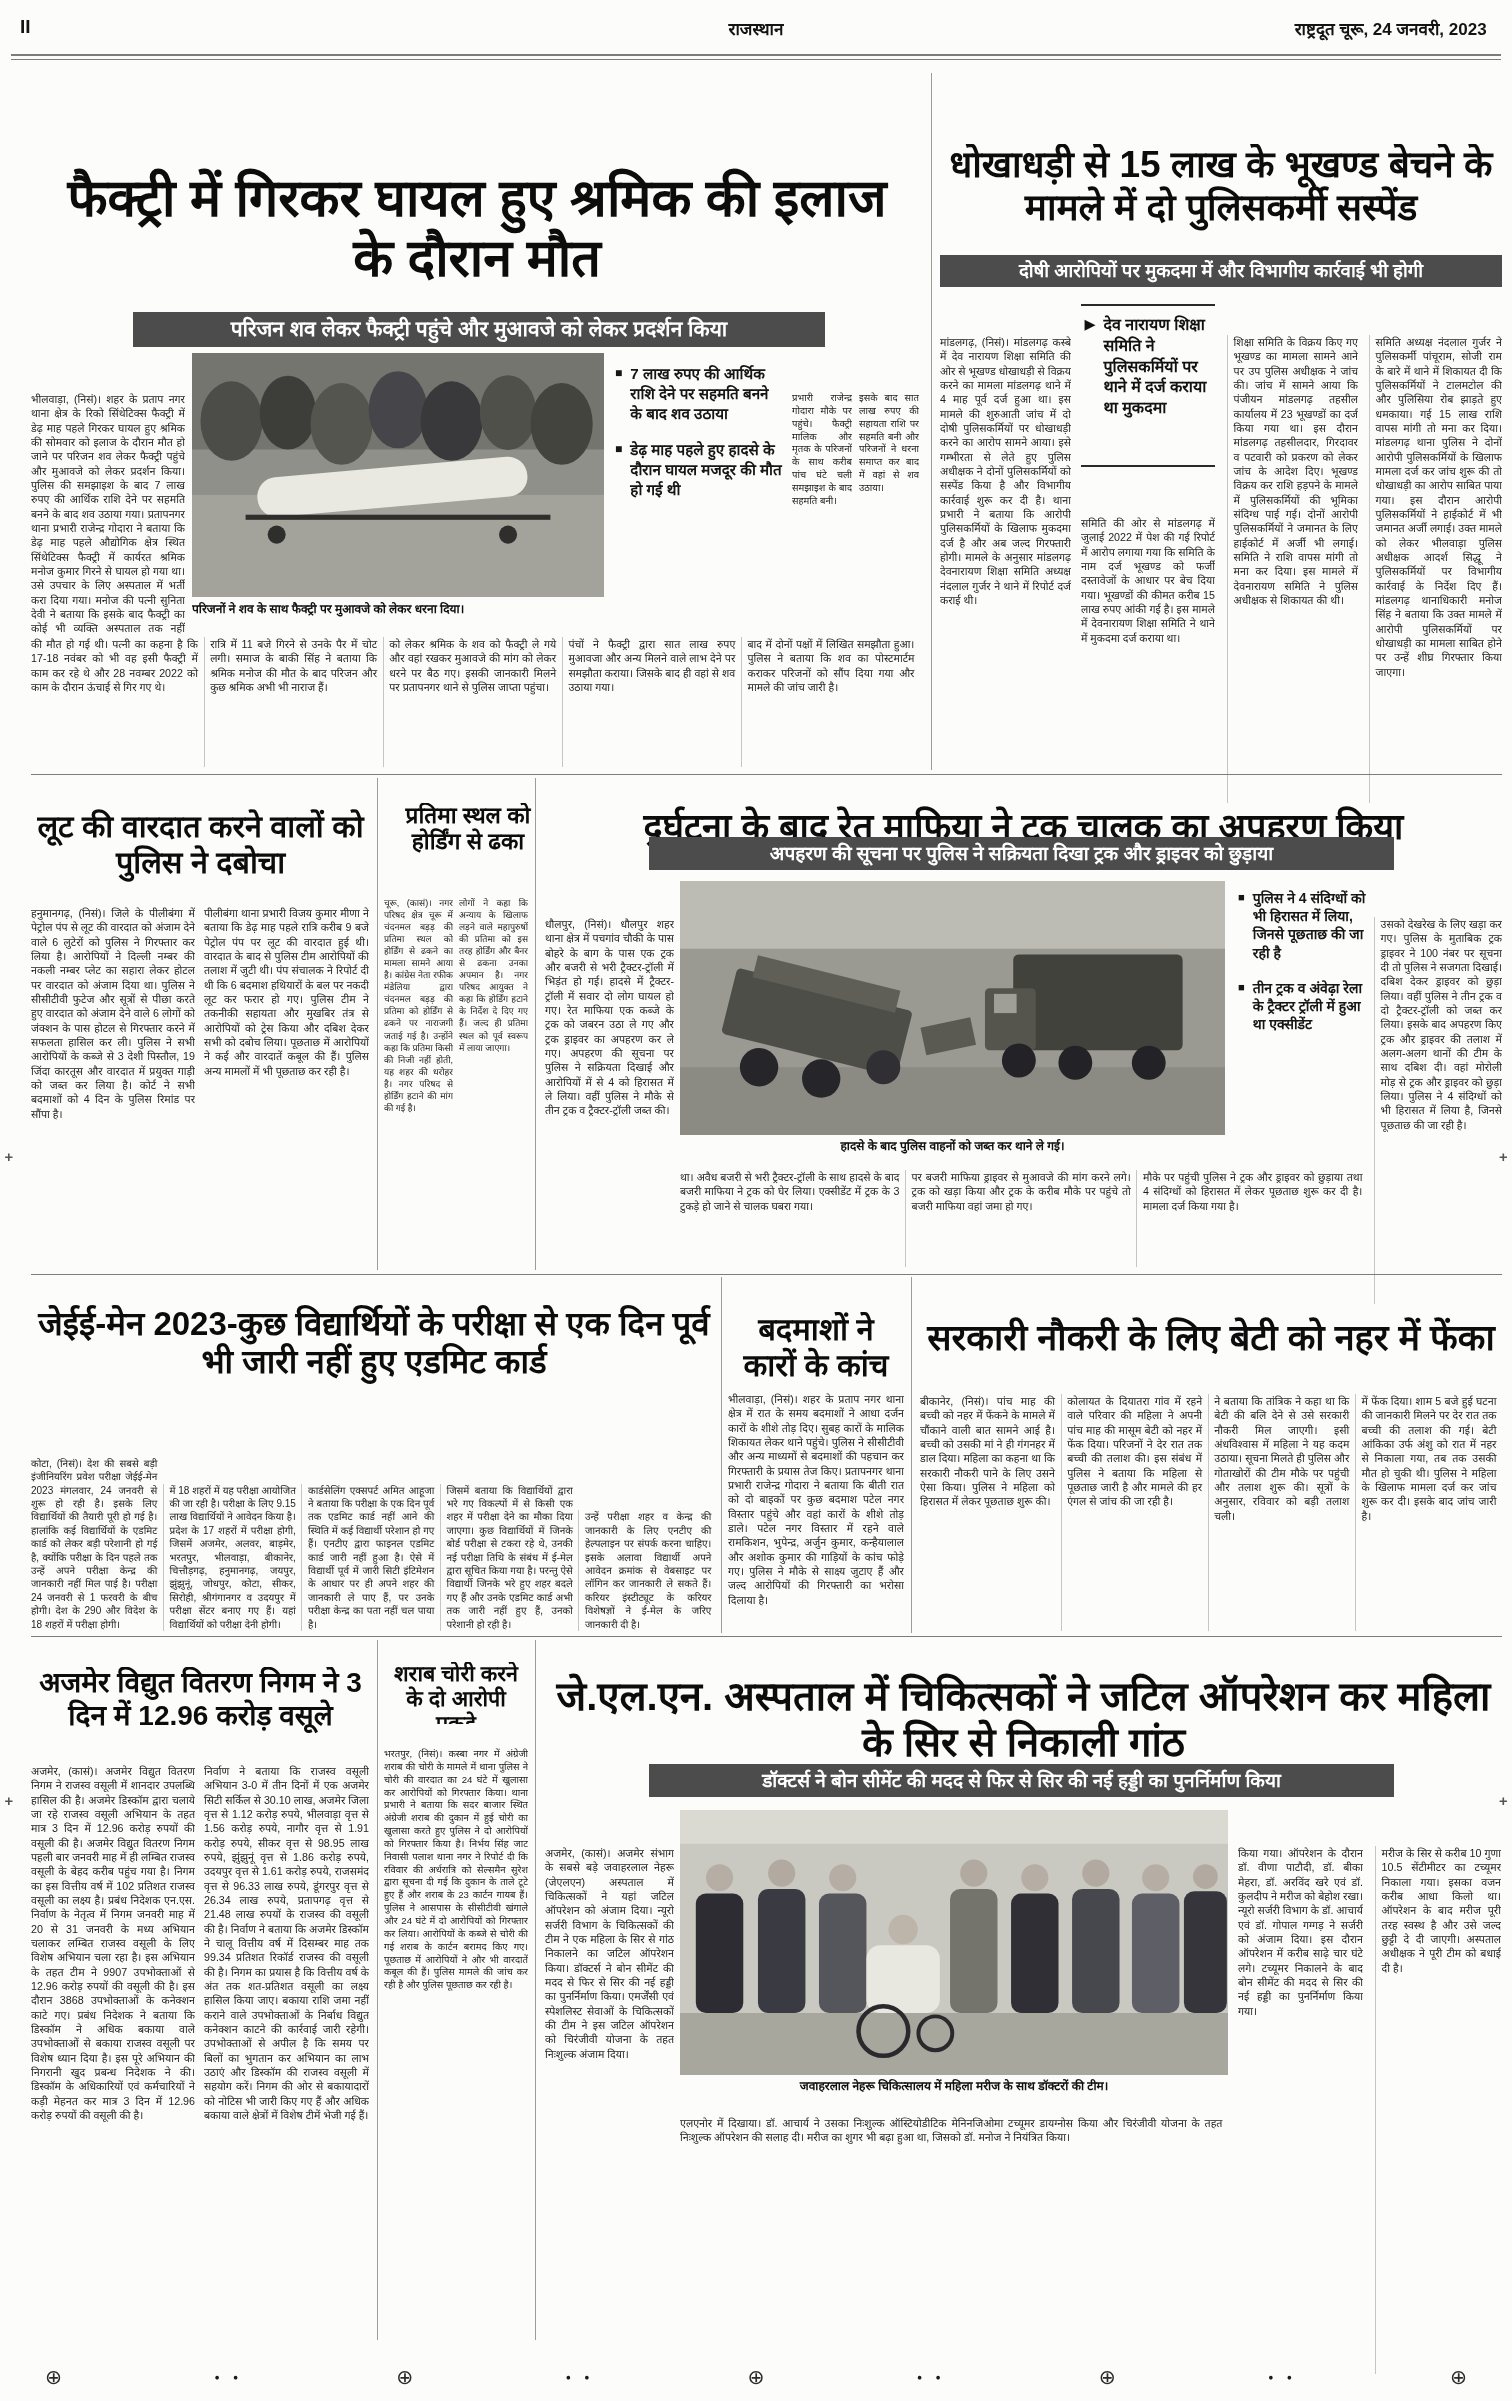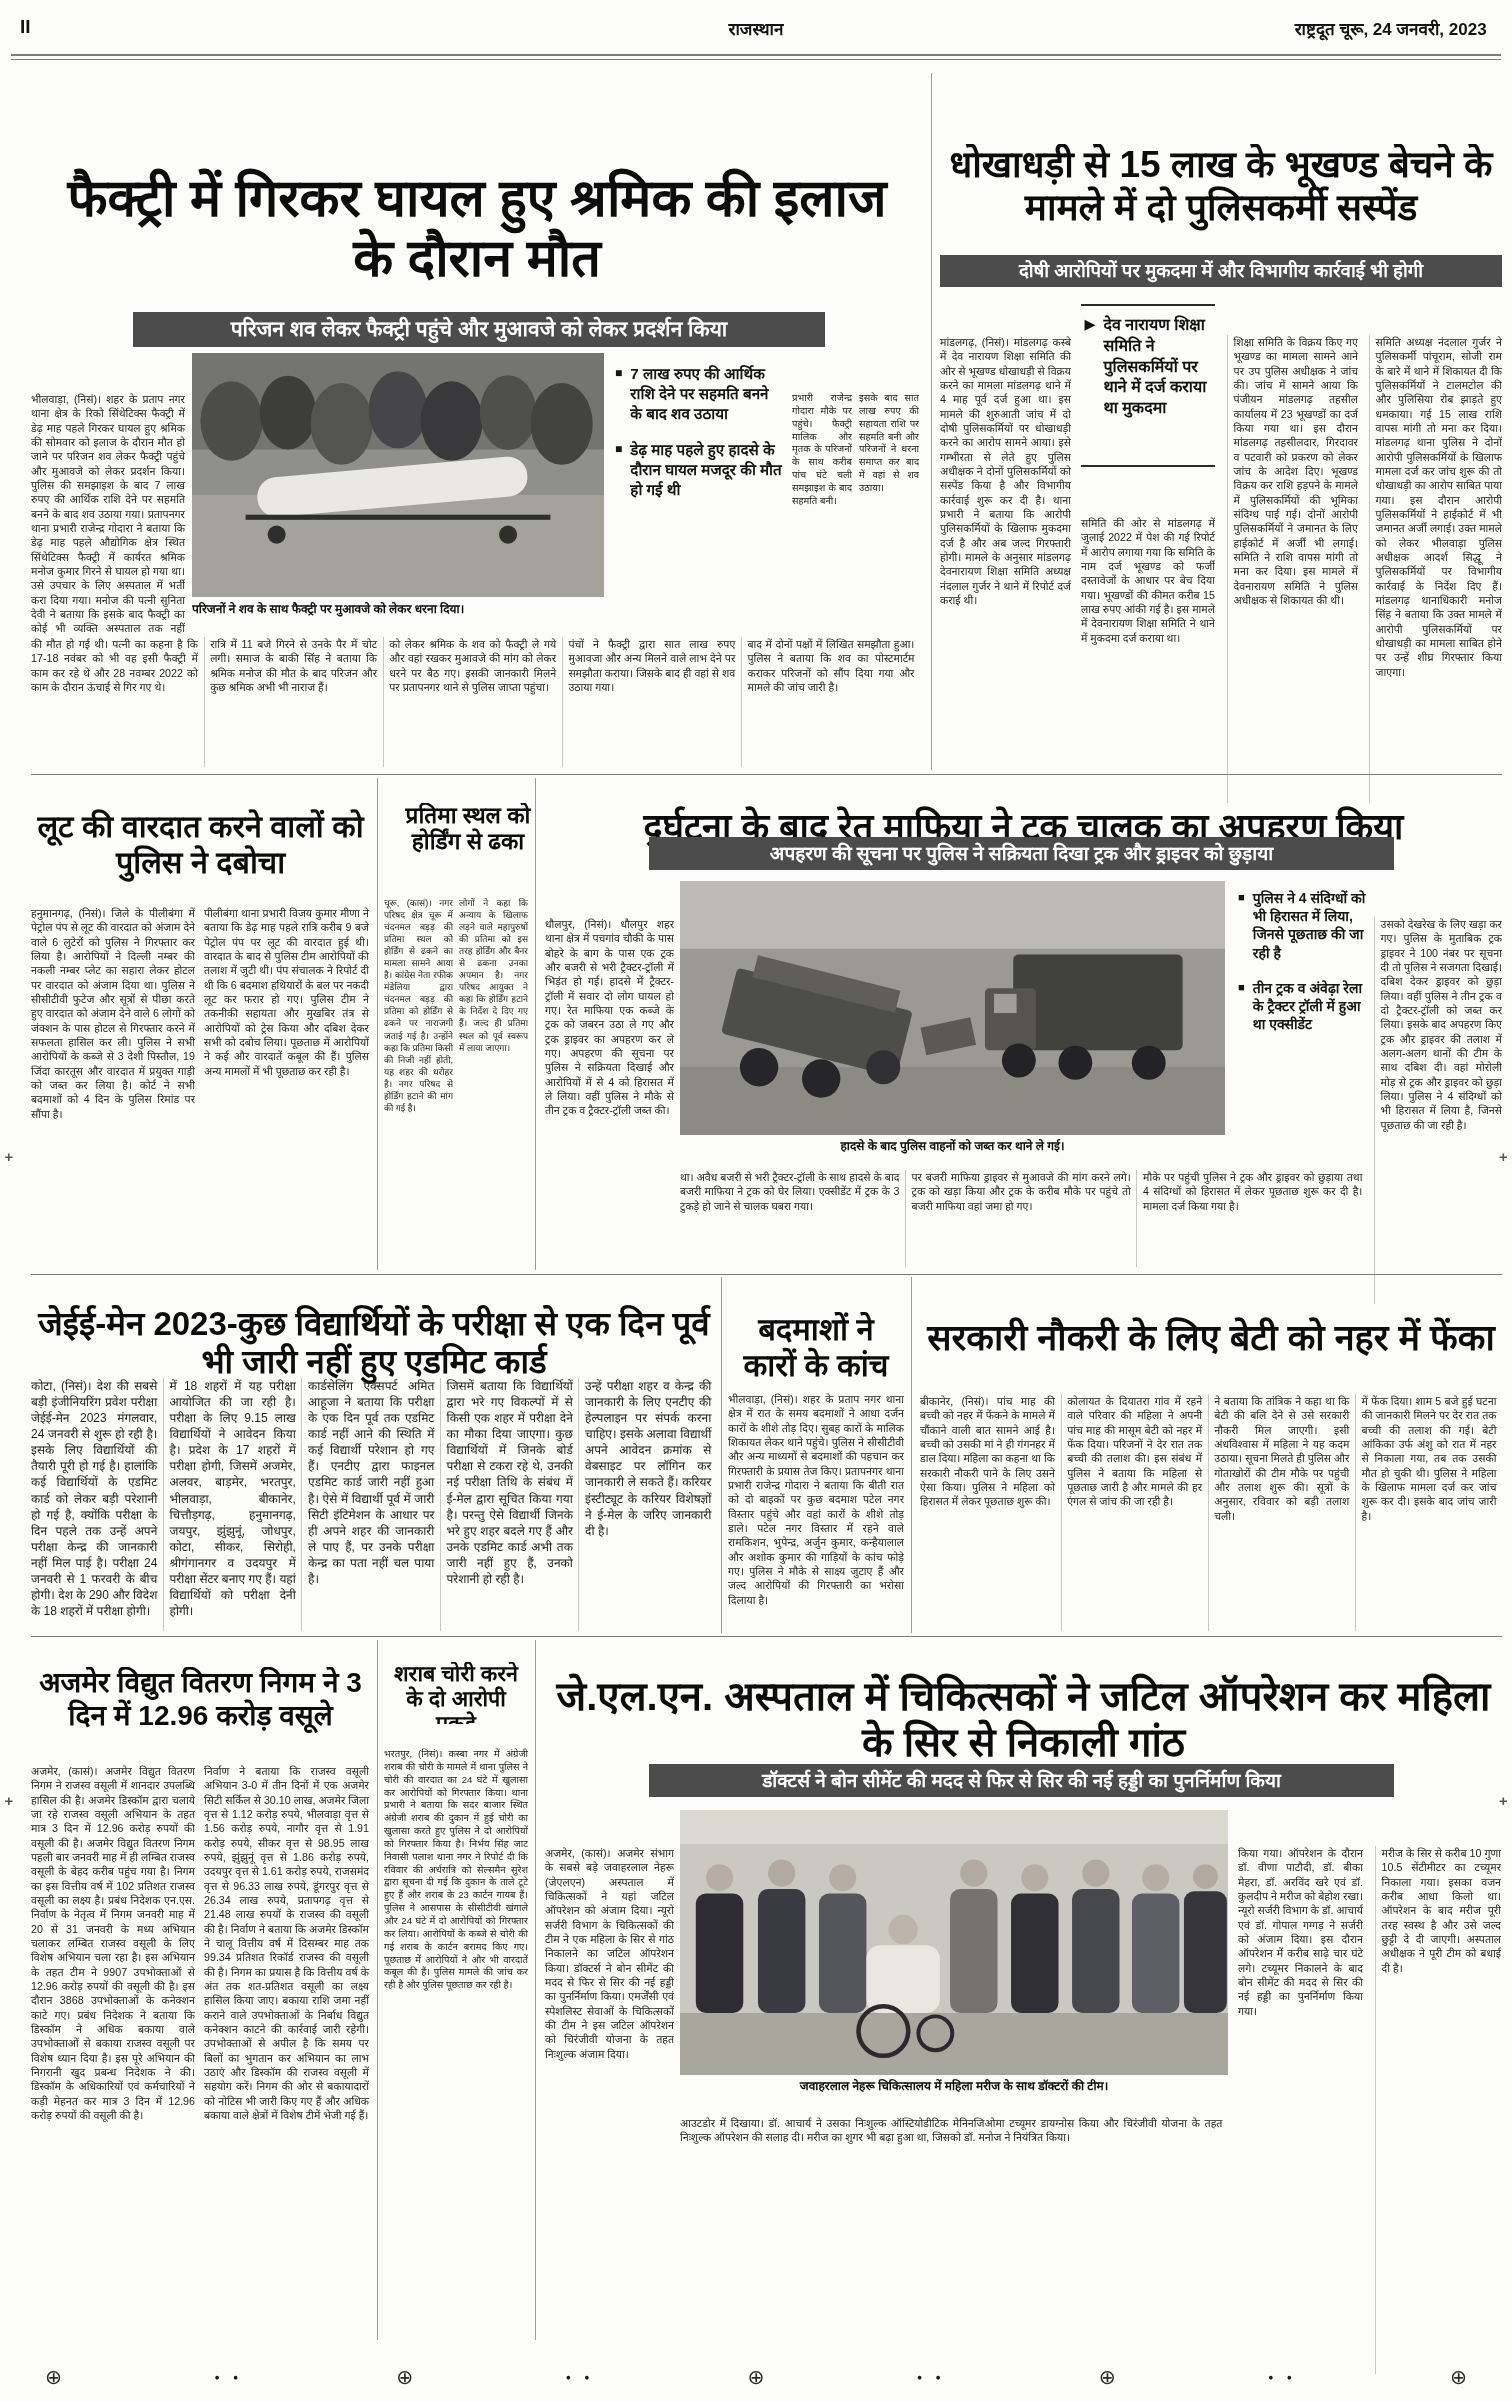--- a/index.html
+++ b/index.html
@@ -174,21 +174,21 @@
       <div class="c">था। अवैध बजरी से भरी ट्रैक्टर-ट्रॉली के साथ हादसे के बाद बजरी माफिया ने ट्रक को घेर लिया। एक्सीडेंट में ट्रक के 3 टुकड़े हो जाने से चालक घबरा गया।</div>
       <div class="c">पर बजरी माफिया ड्राइवर से मुआवजे की मांग करने लगे। ट्रक को खड़ा किया और ट्रक के करीब मौके पर पहुंचे तो बजरी माफिया वहां जमा हो गए।</div>
       <div class="c">मौके पर पहुंची पुलिस ने ट्रक और ड्राइवर को छुड़ाया तथा 4 संदिग्धों को हिरासत में लेकर पूछताछ शुरू कर दी है। मामला दर्ज किया गया है।</div>
     </div>
   </section>
 
   <div class="hrule" style="left:31px;right:10.2px;top:1274px;"></div>
 
   <section>
     <h1 class="abs headline" style="left:31px;top:1283px;width:686px;height:88px;font-size:33px;">जेईई-मेन 2023-कुछ विद्यार्थियों के परीक्षा से एक दिन पूर्व भी जारी नहीं हुए एडमिट कार्ड</h1>
-    <div class="abs cols" style="left:31px;top:1378px;width:686px;height:253px;font-size:12px;">
+    <div class="abs cols" style="left:31px;top:1378px;width:686px;height:253px;font-size:10px;align-items:flex-end;">
       <div class="c">कोटा, (निसं)। देश की सबसे बड़ी इंजीनियरिंग प्रवेश परीक्षा जेईई-मेन 2023 मंगलवार, 24 जनवरी से शुरू हो रही है। इसके लिए विद्यार्थियों की तैयारी पूरी हो गई है। हालांकि कई विद्यार्थियों के एडमिट कार्ड को लेकर बड़ी परेशानी हो गई है, क्योंकि परीक्षा के दिन पहले तक उन्हें अपने परीक्षा केन्द्र की जानकारी नहीं मिल पाई है। परीक्षा 24 जनवरी से 1 फरवरी के बीच होगी। देश के 290 और विदेश के 18 शहरों में परीक्षा होगी।</div>
       <div class="c">में 18 शहरों में यह परीक्षा आयोजित की जा रही है। परीक्षा के लिए 9.15 लाख विद्यार्थियों ने आवेदन किया है। प्रदेश के 17 शहरों में परीक्षा होगी, जिसमें अजमेर, अलवर, बाड़मेर, भरतपुर, भीलवाड़ा, बीकानेर, चित्तौड़गढ़, हनुमानगढ़, जयपुर, झुंझुनूं, जोधपुर, कोटा, सीकर, सिरोही, श्रीगंगानगर व उदयपुर में परीक्षा सेंटर बनाए गए हैं। यहां विद्यार्थियों को परीक्षा देनी होगी।</div>
       <div class="c">कार्डसेलिंग एक्सपर्ट अमित आहूजा ने बताया कि परीक्षा के एक दिन पूर्व तक एडमिट कार्ड नहीं आने की स्थिति में कई विद्यार्थी परेशान हो गए हैं। एनटीए द्वारा फाइनल एडमिट कार्ड जारी नहीं हुआ है। ऐसे में विद्यार्थी पूर्व में जारी सिटी इंटिमेशन के आधार पर ही अपने शहर की जानकारी ले पाए हैं, पर उनके परीक्षा केन्द्र का पता नहीं चल पाया है।</div>
       <div class="c">जिसमें बताया कि विद्यार्थियों द्वारा भरे गए विकल्पों में से किसी एक शहर में परीक्षा देने का मौका दिया जाएगा। कुछ विद्यार्थियों में जिनके बोर्ड परीक्षा से टकरा रहे थे, उनकी नई परीक्षा तिथि के संबंध में ई-मेल द्वारा सूचित किया गया है। परन्तु ऐसे विद्यार्थी जिनके भरे हुए शहर बदले गए हैं और उनके एडमिट कार्ड अभी तक जारी नहीं हुए हैं, उनको परेशानी हो रही है।</div>
       <div class="c">उन्हें परीक्षा शहर व केन्द्र की जानकारी के लिए एनटीए की हेल्पलाइन पर संपर्क करना चाहिए। इसके अलावा विद्यार्थी अपने आवेदन क्रमांक से वेबसाइट पर लॉगिन कर जानकारी ले सकते हैं। करियर इंस्टीट्यूट के करियर विशेषज्ञों ने ई-मेल के जरिए जानकारी दी है।</div>
     </div>
   </section>
 
   <div class="vrule" style="left:721px;top:1277px;height:356px;"></div>
 
@@ -258,21 +258,21 @@
         <circle cx="930" cy="118" r="22" fill="#b2aaa0"></circle>
           <rect x="892" y="144" width="76" height="216" rx="18" fill="#35353b"></rect>
       </svg>
     </div>
     <div class="abs caption" style="left:680px;top:2079px;width:548px;height:26px;font-size:12px;text-align:center;">जवाहरलाल नेहरू चिकित्सालय में महिला मरीज के साथ डॉक्टरों की टीम।</div>
 
     <div class="abs body-text" style="left:1238px;top:1810px;width:125px;height:528px;font-size:10.7px;">किया गया। ऑपरेशन के दौरान डॉ. वीणा पाटौदी, डॉ. बीका मेहरा, डॉ. अरविंद खरे एवं डॉ. कुलदीप ने मरीज को बेहोश रखा। न्यूरो सर्जरी विभाग के डॉ. आचार्य एवं डॉ. गोपाल गग्गड़ ने सर्जरी को अंजाम दिया। इस दौरान ऑपरेशन में करीब साढ़े चार घंटे लगे। टच्यूमर निकालने के बाद बोन सीमेंट की मदद से सिर की नई हड्डी का पुनर्निर्माण किया गया।</div>
     <div class="abs body-text" style="left:1375px;top:1810px;width:126px;height:528px;font-size:10.7px;border-left:0.6px solid #c6c6c2;padding-left:5.6px;">मरीज के सिर से करीब 10 गुणा 10.5 सेंटीमीटर का टच्यूमर निकाला गया। इसका वजन करीब आधा किलो था। ऑपरेशन के बाद मरीज पूरी तरह स्वस्थ है और उसे जल्द छुट्टी दे दी जाएगी। अस्पताल अधीक्षक ने पूरी टीम को बधाई दी है।</div>
 
     <div class="abs cols" style="left:680px;top:2116px;width:548px;height:221px;font-size:10.7px;">
-      <div class="c">आउटडोर में दिखाया। डॉ. आचार्य ने उसका निःशुल्क ऑस्टियोडीटिक मेनिनजिओमा टच्यूमर डायग्नोस किया और चिरंजीवी योजना के तहत निःशुल्क ऑपरेशन की सलाह दी। मरीज का शुगर भी बढ़ा हुआ था, जिसको डॉ. मनोज ने नियंत्रित किया।</div>
+      <div class="c">एलएनोर में दिखाया। डॉ. आचार्य ने उसका निःशुल्क ऑस्टियोडीटिक मेनिनजिओमा टच्यूमर डायग्नोस किया और चिरंजीवी योजना के तहत निःशुल्क ऑपरेशन की सलाह दी। मरीज का शुगर भी बढ़ा हुआ था, जिसको डॉ. मनोज ने नियंत्रित किया।</div>
     </div>
   </section>
 
   <span class="regmark" style="left:4.5px;top:1149px;">+</span>
   <span class="regmark" style="right:4.5px;top:1149px;">+</span>
   <span class="regmark" style="left:4.5px;top:1793px;">+</span>
   <span class="regmark" style="right:4.5px;top:1793px;">+</span>
 
   <div class="footer-row" style="left:45px;right:45px;top:2363px;height:28px;">
     <span class="fm-cross">⊕</span>

